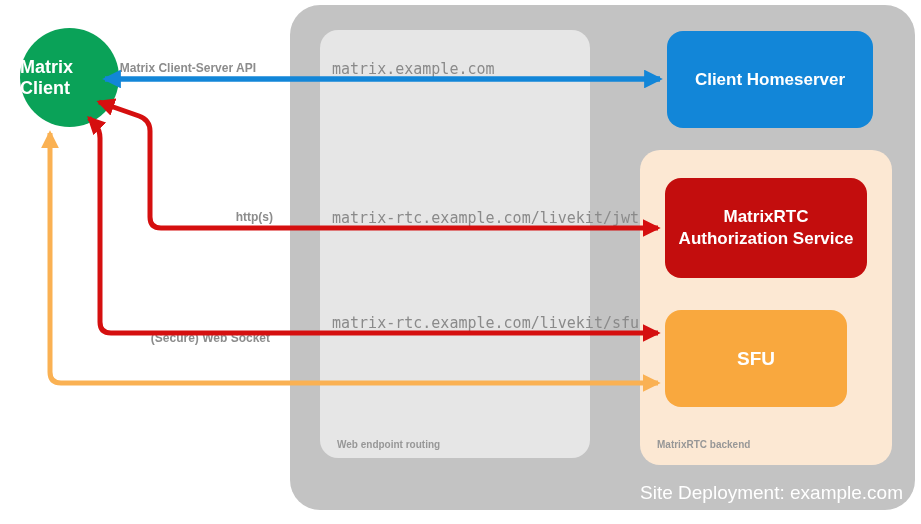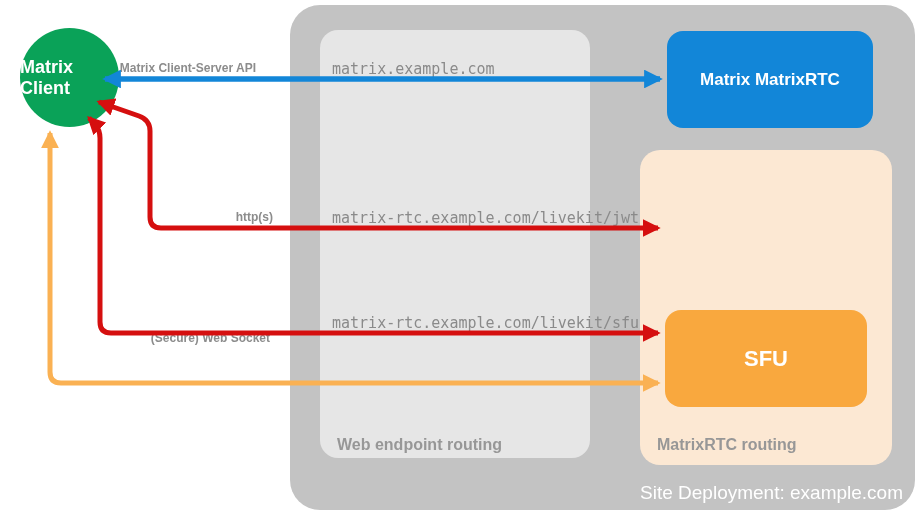--- a/index.html
+++ b/index.html
@@ -28,21 +28,21 @@
 
   
   .node{
     display:flex;align-items:center;justify-content:center;
     text-align:center;color:#ffffff;font-weight:bold;
     font-size:17px;line-height:22px;border-radius:16px;
     padding:0 12px;box-sizing:border-box;
   }
   .node-homeserver{left:667px;top:31px;width:206px;height:97px;background:#1286d8;}
   .node-auth{left:665px;top:178px;width:202px;height:100px;background:#c30d0d;}
-  .node-sfu{left:665px;top:310px;width:202px;height:97px;background:#f9a83e;font-size:22px;align-items:center;}
+  .node-sfu{left:665px;top:310px;width:182px;height:97px;background:#f9a83e;font-size:19px;align-items:center;}
 
   
   .client-circle{
     left:20px;top:28px;width:99px;height:99px;border-radius:50%;
     background:#0aa258;color:#ffffff;font-weight:bold;
     font-size:18px;line-height:21px;text-align:left;
     display:flex;align-items:center;justify-content:center;
   }
 
   
@@ -59,21 +59,21 @@
   .endpoint{
     left:332px;color:#8a8a8a;font-family:"DejaVu Sans Mono",monospace;
     font-size:15px;line-height:14px;white-space:nowrap;
   }
   .ep-0{top:62px;}
   .ep-1{top:211px;}
   .ep-2{top:316px;}
 
   
   .zone-caption{
-    color:#979797;font-weight:bold;font-size:16px;line-height:16px;white-space:nowrap;
+    color:#979797;font-weight:bold;font-size:10px;line-height:16px;white-space:nowrap;
   }
   .cap-routing{left:337px;top:437px;}
   .cap-backend{left:657px;top:437px;}
 
   .deployment-title{
     right:18px;top:482px;color:#ffffff;font-weight:normal;
     font-size:19px;line-height:21px;white-space:nowrap;text-align:right;
   }
 
   svg.arrows{position:absolute;left:0;top:0;width:921px;height:524px;pointer-events:none;}
@@ -87,24 +87,27 @@
 
   <div class="abs routing-box"></div>
 
   <div class="abs backend-box"></div>
 
   <div class="abs endpoint ep-0">matrix.example.com</div>
   <div class="abs endpoint ep-1">matrix-rtc.example.com/livekit/jwt</div>
   <div class="abs endpoint ep-2">matrix-rtc.example.com/livekit/sfu</div>
 
   <div class="abs zone-caption cap-routing">Web endpoint routing</div>
-  <div class="abs zone-caption cap-backend">MatrixRTC routing</div>
+  <div class="abs zone-caption cap-backend">MatrixRTC backend</div>
 
   <div class="abs node node-homeserver">
-    <span>Matrix MatrixRTC</span>
+    <span>Client Homeserver</span>
+  </div>
+  <div class="abs node node-auth">
+    <span>MatrixRTC Authorization Service</span>
   </div>
   <div class="abs node node-sfu">
     <span>SFU</span>
   </div>
 
   <div class="abs client-circle">
     <span>Matrix Client</span>
   </div>
 
   <div class="abs arrow-label lbl-api">Matrix Client-Server API</div>

